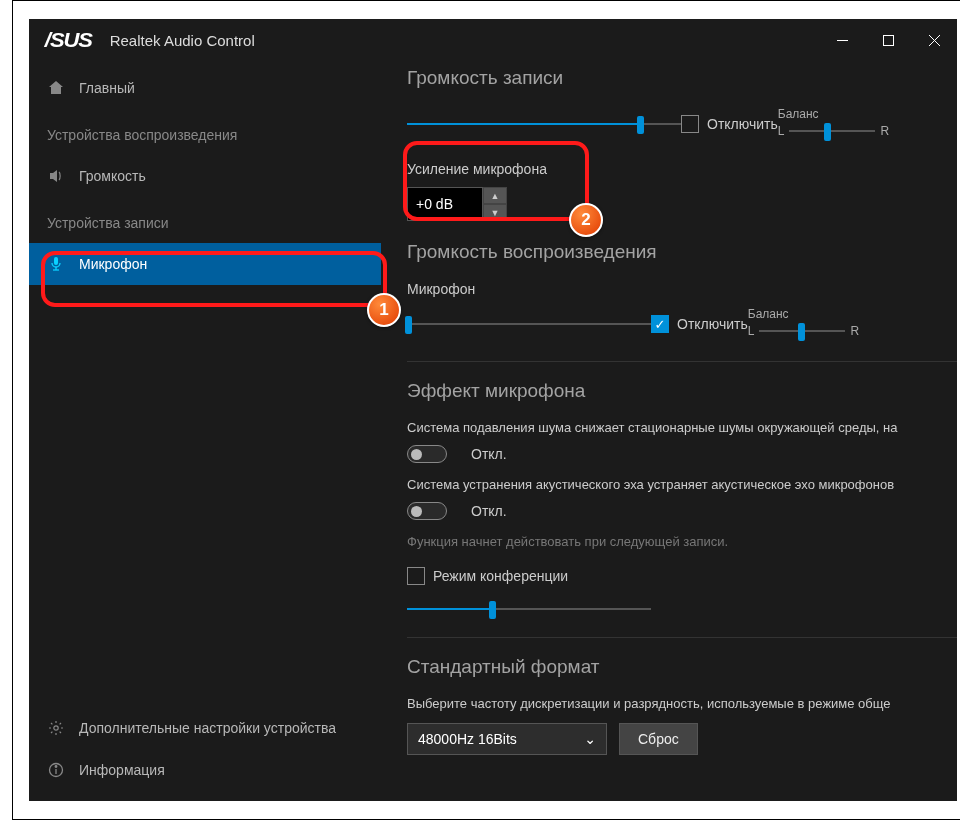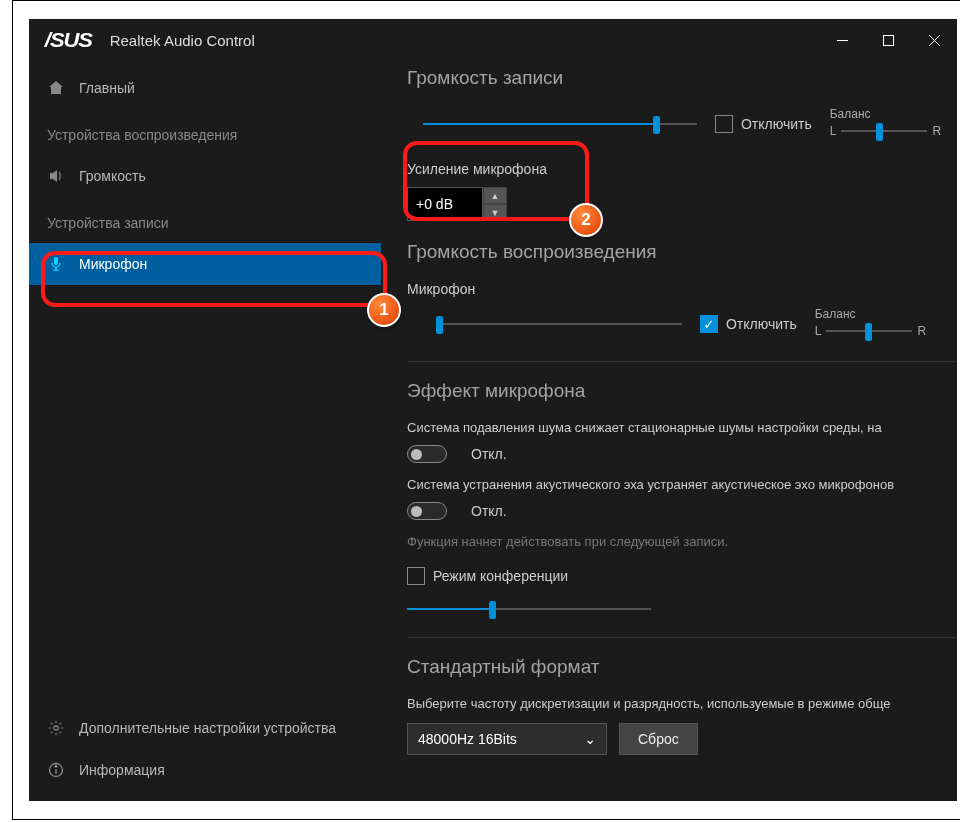--- a/index.html
+++ b/index.html
@@ -15,21 +15,21 @@
   .sidebar { width: 352px; background: #1b1b1b; padding-top: 6px; display: flex; flex-direction: column; }
   .side-item { height: 42px; display: flex; align-items: center; padding-left: 18px; font-size: 14px; color: #b8b8b8; gap: 14px; }
   .side-heading { height: 40px; display: flex; align-items: center; padding-left: 18px; font-size: 14px; color: #888; margin-top: 6px; }
   .side-item.active { background: #005f9e; color: #fff; }
   .side-icon { width: 18px; height: 18px; display: flex; align-items: center; justify-content: center; color: #888; }
   .side-item.active .side-icon { color: #0ad0ff; }
   .sidebar-bottom { margin-top: auto; margin-bottom: 10px; }
   .main { flex: 1; padding: 6px 0 0 0; overflow: hidden; font-size: 14px; color: #ccc; }
   .section { padding: 0 0 0 26px; }
   .section h2 { font-size: 19px; font-weight: 400; color: #a3a3a3; margin-bottom: 18px; }
-  .row-slider { display: flex; align-items: center; gap: 18px; margin-bottom: 20px; justify-content: center; }
+  .row-slider { display: flex; align-items: center; margin-bottom: 20px; }
   .slider { position: relative; height: 20px; }
   .slider .track { position: absolute; top: 9px; left: 0; right: 0; height: 2px; background: #555; }
   .slider .fill { position: absolute; top: 9px; left: 0; height: 2px; background: #0091da; }
   .slider .thumb { position: absolute; top: 2px; width: 7px; height: 18px; background: #0091da; border-radius: 2px; }
   .checkbox { width: 18px; height: 18px; border: 1px solid #888; display: flex; align-items: center; justify-content: center; }
   .checkbox.checked { background: #0091da; border-color: #0091da; color: #fff; font-size: 13px; }
   .cb-row { display: flex; align-items: center; gap: 8px; }
   .balance-block { display: flex; flex-direction: column; font-size: 12px; color: #aaa; }
   .balance-label { margin-bottom: 0; }
   .balance-row { display: flex; align-items: center; gap: 5px; }
@@ -204,21 +204,21 @@
                 <span>R</span>
               </div>
             </div>
           </div>
         </div>
 
         <div class="divider"></div>
 
         <div class="section">
           <h2>Эффект микрофона</h2>
-          <div class="desc">Система подавления шума снижает стационарные шумы настройки среды, на</div>
+          <div class="desc">Система подавления шума снижает стационарные шумы окружающей среды, на</div>
           <div class="toggle-row">
             <div class="toggle">
                 <div class="knob"></div>
               </div>
             <span>Откл.</span>
           </div>
           <div class="desc">Система устранения акустического эха устраняет акустическое эхо микрофонов</div>
           <div class="toggle-row">
             <div class="toggle">
                 <div class="knob"></div>

